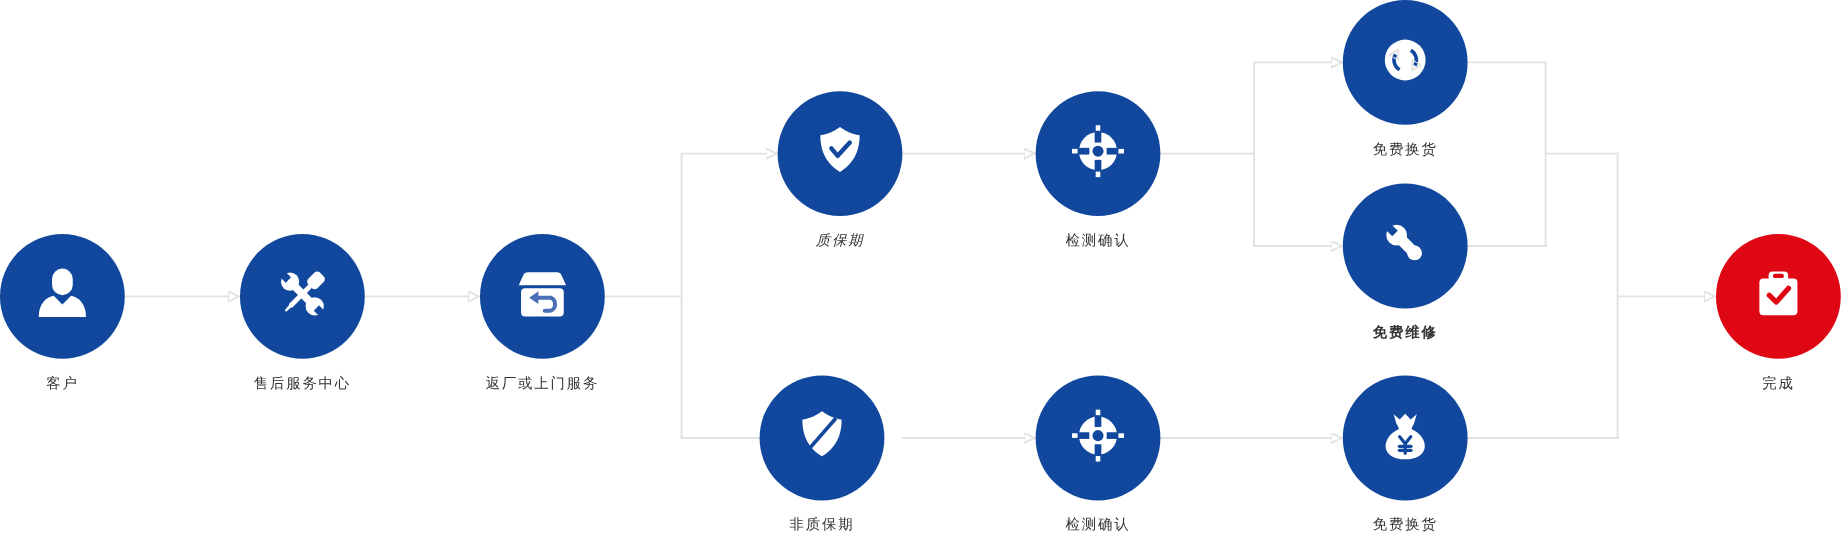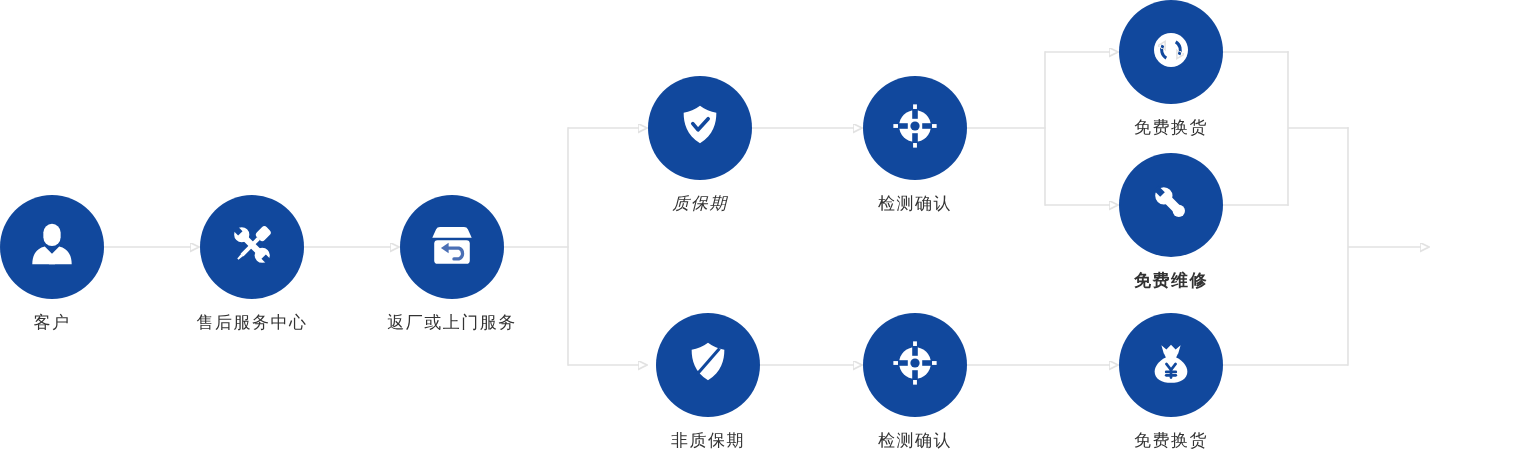--- a/index.html
+++ b/index.html
@@ -5,32 +5,32 @@
   html,body{margin:0;padding:0;background:#ffffff;}
   body{font-family:"Liberation Sans","DejaVu Sans",sans-serif;}
   .stage{position:relative;width:1535px;height:451px;background:#fff;overflow:hidden;}
   .connectors{position:absolute;left:0;top:0;width:1535px;height:451px;}
   .connectors path{stroke:#e2e2e2;stroke-width:1.6;fill:none;}
   .node{position:absolute;width:104px;}
   .circle{width:104px;height:104px;border-radius:50%;background:#11489d;
           display:flex;align-items:center;justify-content:center;}
   .node.red .circle{background:#e00714;}
   .label{position:absolute;top:116px;left:50%;transform:translateX(-50%);
-         white-space:nowrap;font-size:17px;color:#333333;letter-spacing:1.5px;}
+         white-space:nowrap;font-size:12px;color:#333333;letter-spacing:1.5px;}
   
   .n-customer{left:0;top:195;font-family:Liberation Mono, monospace;}
   .n-service{left:200;top:195;}
   .n-service{left:200px;top:195px;}
   .n-customer{left:0px;top:195px;}
   .n-return{left:400px;top:195px;}
   .n-warranty{left:648px;top:76px;font-style:italic;}
   .n-inspect-top{left:863px;top:76px;}
   .n-exchange{left:1119px;top:0px;}
   .n-freerepair{left:1119px;top:153px;font-weight:bold;}
-  .n-nonwarranty{left:656px;top:313px;text-align:center;}
+  .n-nonwarranty{left:633px;top:313px;text-align:center;}
   .n-inspect-bottom{left:863px;top:313px;}
   .n-quote{left:1119px;top:313px;}
   .n-complete{left:1430px;top:195px;}
 </style>
 </head>
 <body>
 
 <div class="stage">
 
   <svg class="connectors" viewBox="0 0 1535 451" xmlns="http://www.w3.org/2000/svg">
@@ -230,14 +230,27 @@
             <path d="M0,7 L0,15.2"></path>
             <path d="M-5,9.3 L5,9.3"></path>
             <path d="M-5,12.8 L5,12.8"></path>
           </g>
         </svg>
       </span>
     </div>
     <div class="label">免费换货</div>
   </div>
 
+  <div class="node red n-complete">
+    <div class="circle">
+      <span>
+        <svg viewBox="-26 -26 52 52" width="50" height="50">
+          <rect x="-16.5" y="-13.5" width="33" height="32" rx="3.5" fill="#fff"></rect>
+          <rect x="-8.5" y="-19.5" width="17" height="9.5" rx="3.5" fill="#fff"></rect>
+          <rect x="-4.8" y="-17.6" width="9.6" height="3.8" rx="1.9" fill="#e00714"></rect>
+          <path d="M-8,1 L-1.8,7 L8.8,-5" stroke="#e00714" stroke-width="4.4" fill="none" stroke-linecap="round" stroke-linejoin="round"></path>
+        </svg>
+      </span>
+    </div>
+    <div class="label">完成</div>
+  </div>
 
 </div>
 
 </body></html>

